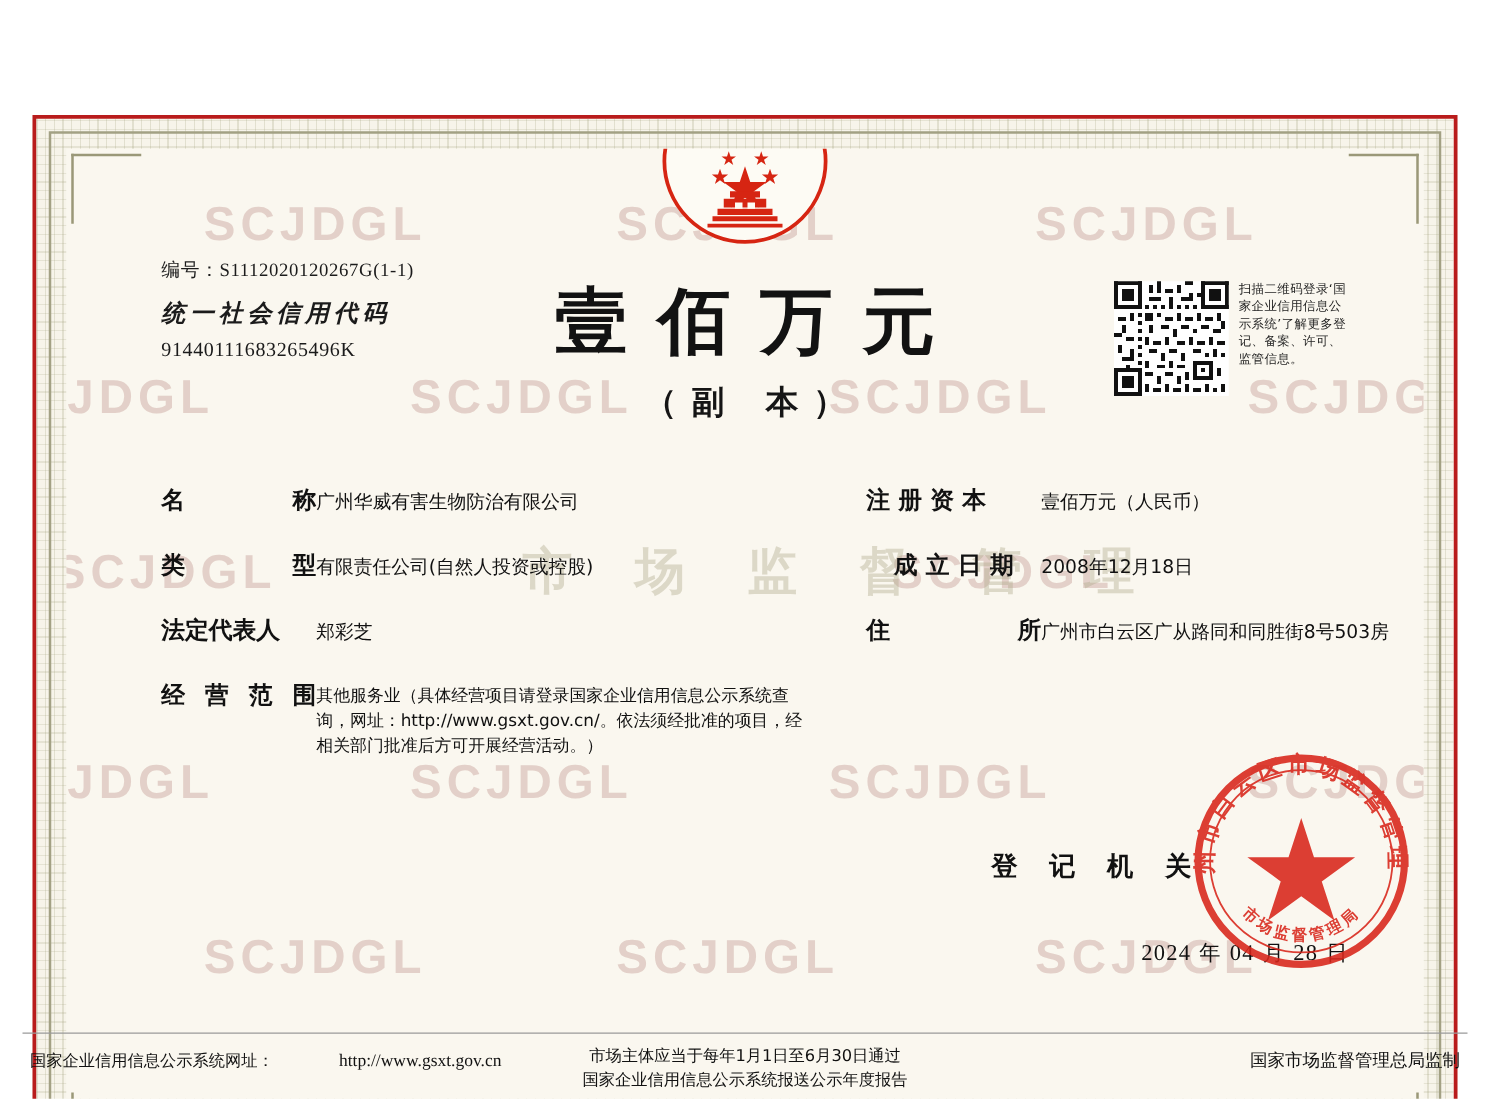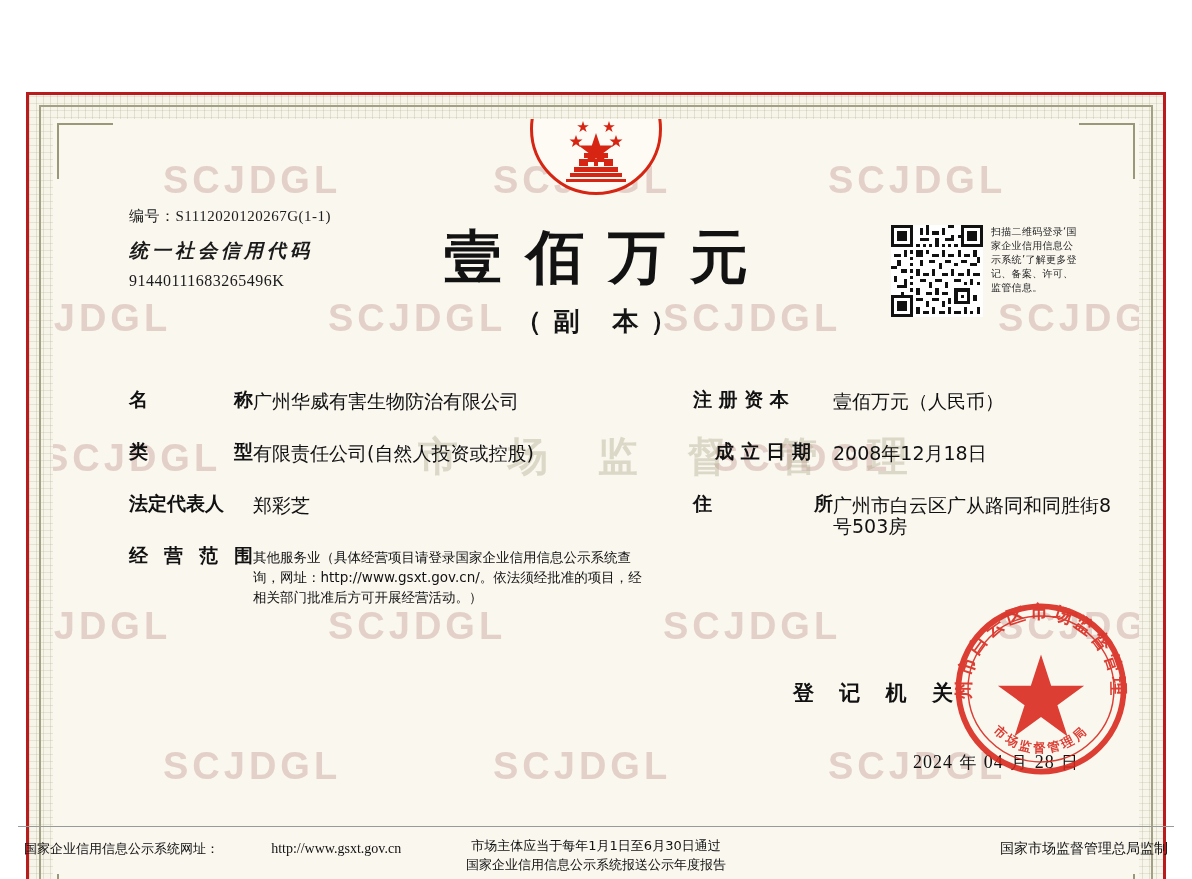--- a/index.html
+++ b/index.html
@@ -215,21 +215,21 @@
     font-weight: bold;
     font-size: 19px;
     color: #111;
     white-space: nowrap;
     flex: 0 0 auto;
   }
   .flabel.w5 { width: 124px; display: flex; justify-content: space-between; }
   .flabel.w5 span { display: inline-block; }
   .fvalue {
     font-family: "DejaVu Sans", sans-serif;
-    font-size: 19px;
+    font-size: 15px;
     color: #111;
     padding-top: 4px;
     line-height: 21px;
   }
   .fvalue.multi {
     font-size: 13.5px;
     line-height: 20px;
     max-width: 400px;
   }
   .frow.scope { margin-bottom: 0; }

